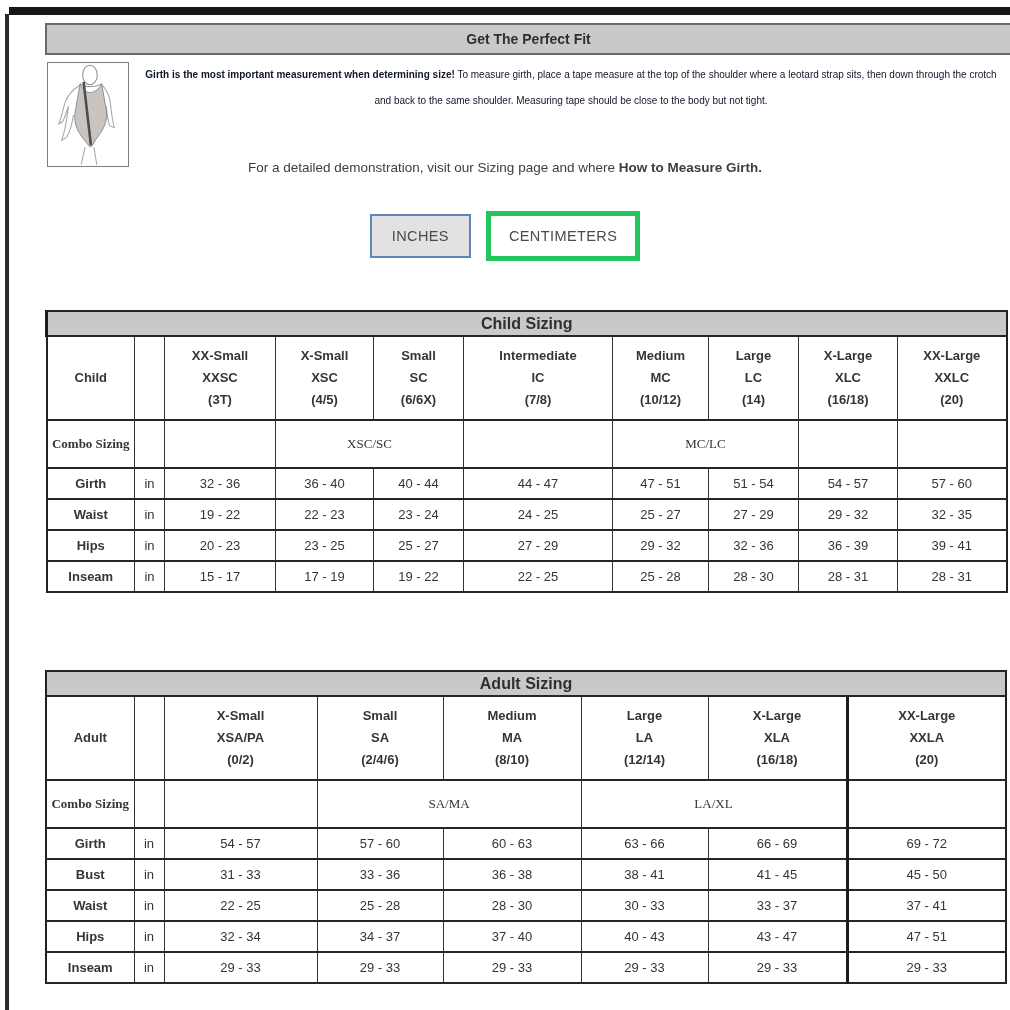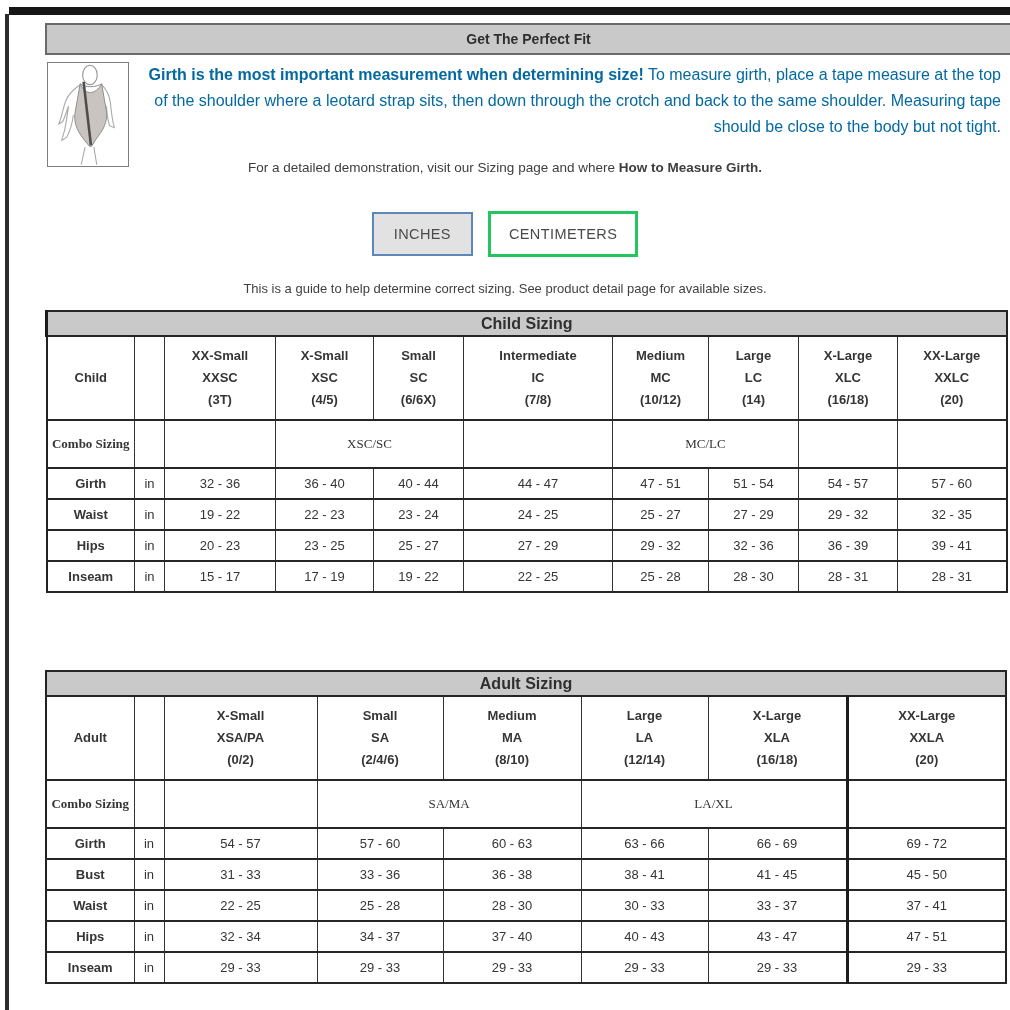--- a/index.html
+++ b/index.html
@@ -28,22 +28,22 @@
   }
 
   
   .intro { position: absolute; top: 62px; left: 2px; width: 958px; display: flex; }
   .figure-box {
     width: 82px; height: 105px; border: 1px solid #7d7d7d; background: #fff;
     flex: none;
   }
   .figure-box svg { display: block; width: 100%; height: 100%; }
   .intro-text {
-    flex: 1; padding: 0 4px 0 12px; text-align: right;
-    font-size: 16px; line-height: 26px; color: #0369a1;
+    flex: 1; padding: 0 4px 0 12px; text-align: center;
+    font-size: 10px; line-height: 26px; color: #0f172a;
   }
   .bold { font-weight: bold; }
 
   .demo-line {
     position: absolute; top: 160px; left: 0; width: 920px;
     text-align: center; font-size: 13.5px; color: #3d3d3d;
   }
 
   
   .unit-buttons {
@@ -52,21 +52,21 @@
   }
   .unit-buttons button {
     font-family: "Liberation Sans", sans-serif;
     font-size: 14.5px; color: #4a4a4a; letter-spacing: 0.4px;
     cursor: pointer;
   }
   .btn-inches {
     background: #e2e2e2; border: 2px solid #5b87bb; padding: 12px 20px;
   }
   .btn-cm {
-    background: #ffffff; border: 3px solid #22c55e; padding: 12px 18px;
+    background: #ffffff; border: 5px solid #22c55e; padding: 12px 18px;
   }
 
   .note {
     position: absolute; top: 281px; left: 0; width: 920px;
     text-align: center; font-size: 13px; color: #3f3f3f;
   }
 
   
   table.sizing-table {
     border-collapse: collapse; table-layout: fixed; width: 960px;
@@ -129,21 +129,20 @@
 
   <div class="demo-line">
     <span>For a detailed demonstration, visit our Sizing page and where </span><span class="bold">How to Measure Girth.</span>
   </div>
 
   <div class="unit-buttons">
     <button class="btn-inches">INCHES</button>
     <button class="btn-cm">CENTIMETERS</button>
   </div>
 
-  <div class="note">This is a guide to help determine correct sizing. See product detail page for available sizes.</div>
 
   <table class="sizing-table" id="child-table">
       <colgroup>
         <col style="width: 88px;">
         <col style="width: 30px;">
         <col style="width: 111px;">
         <col style="width: 98px;">
         <col style="width: 90px;">
         <col style="width: 149px;">
         <col style="width: 96px;">

